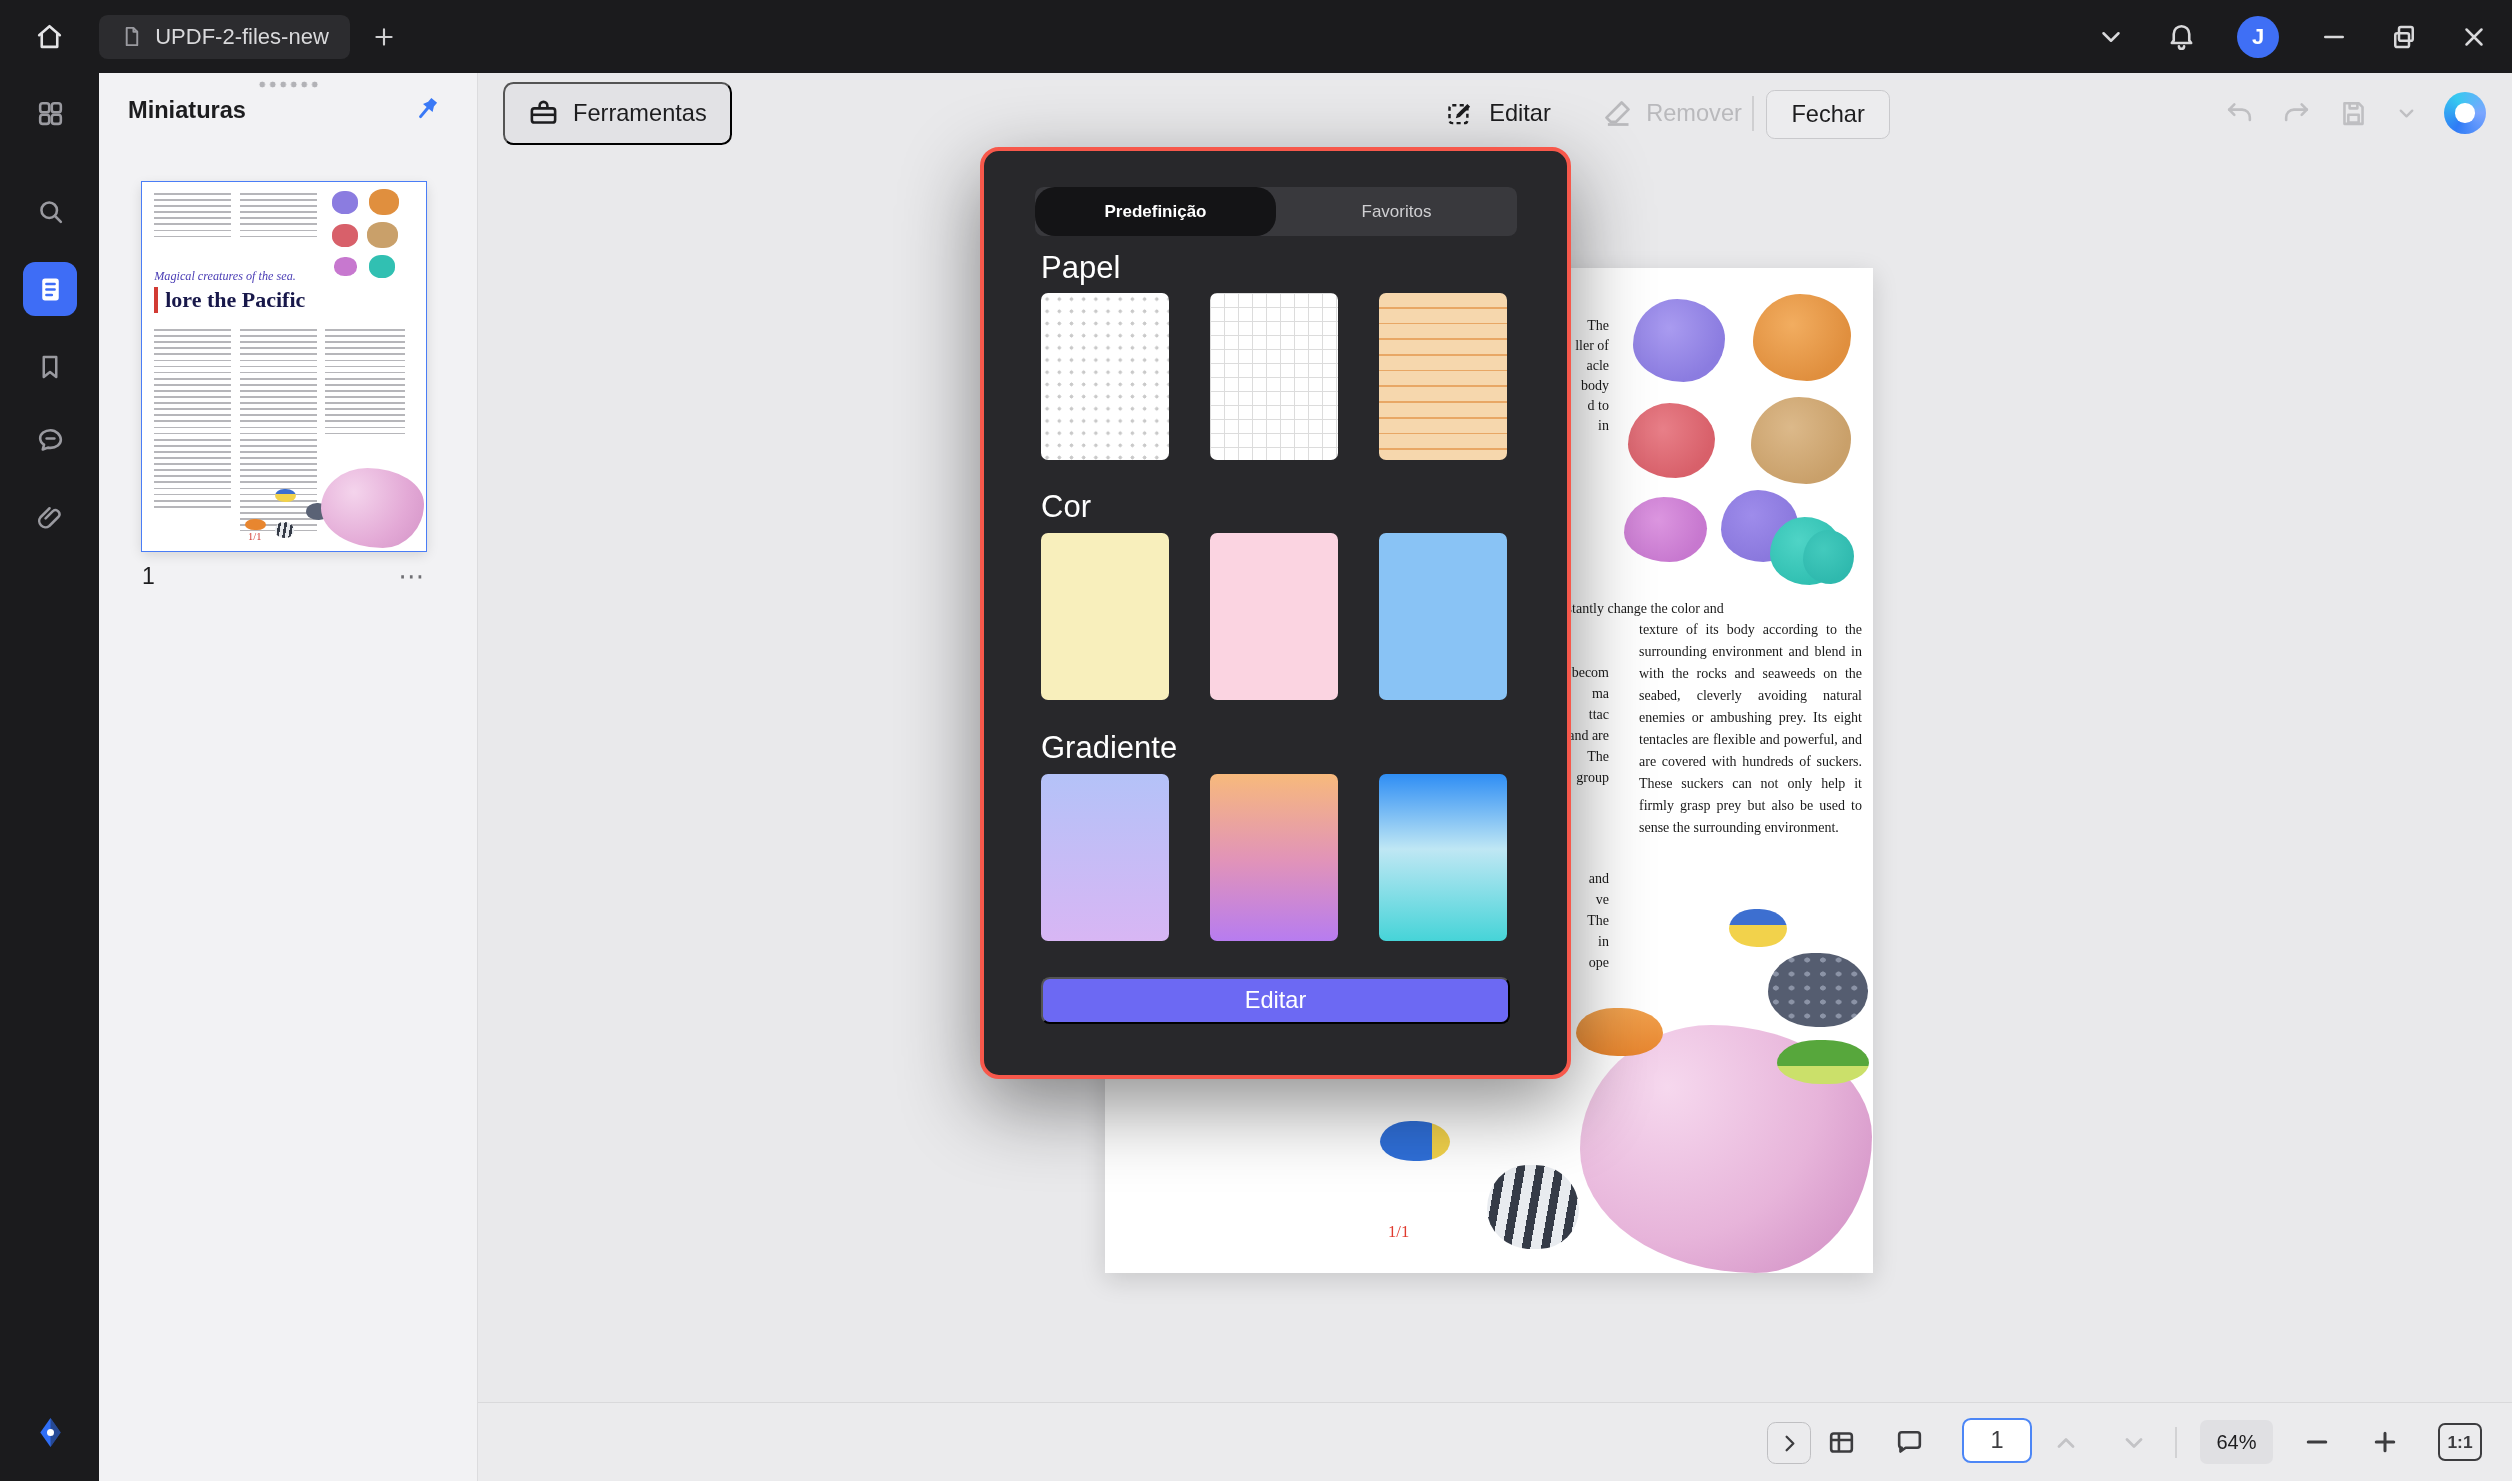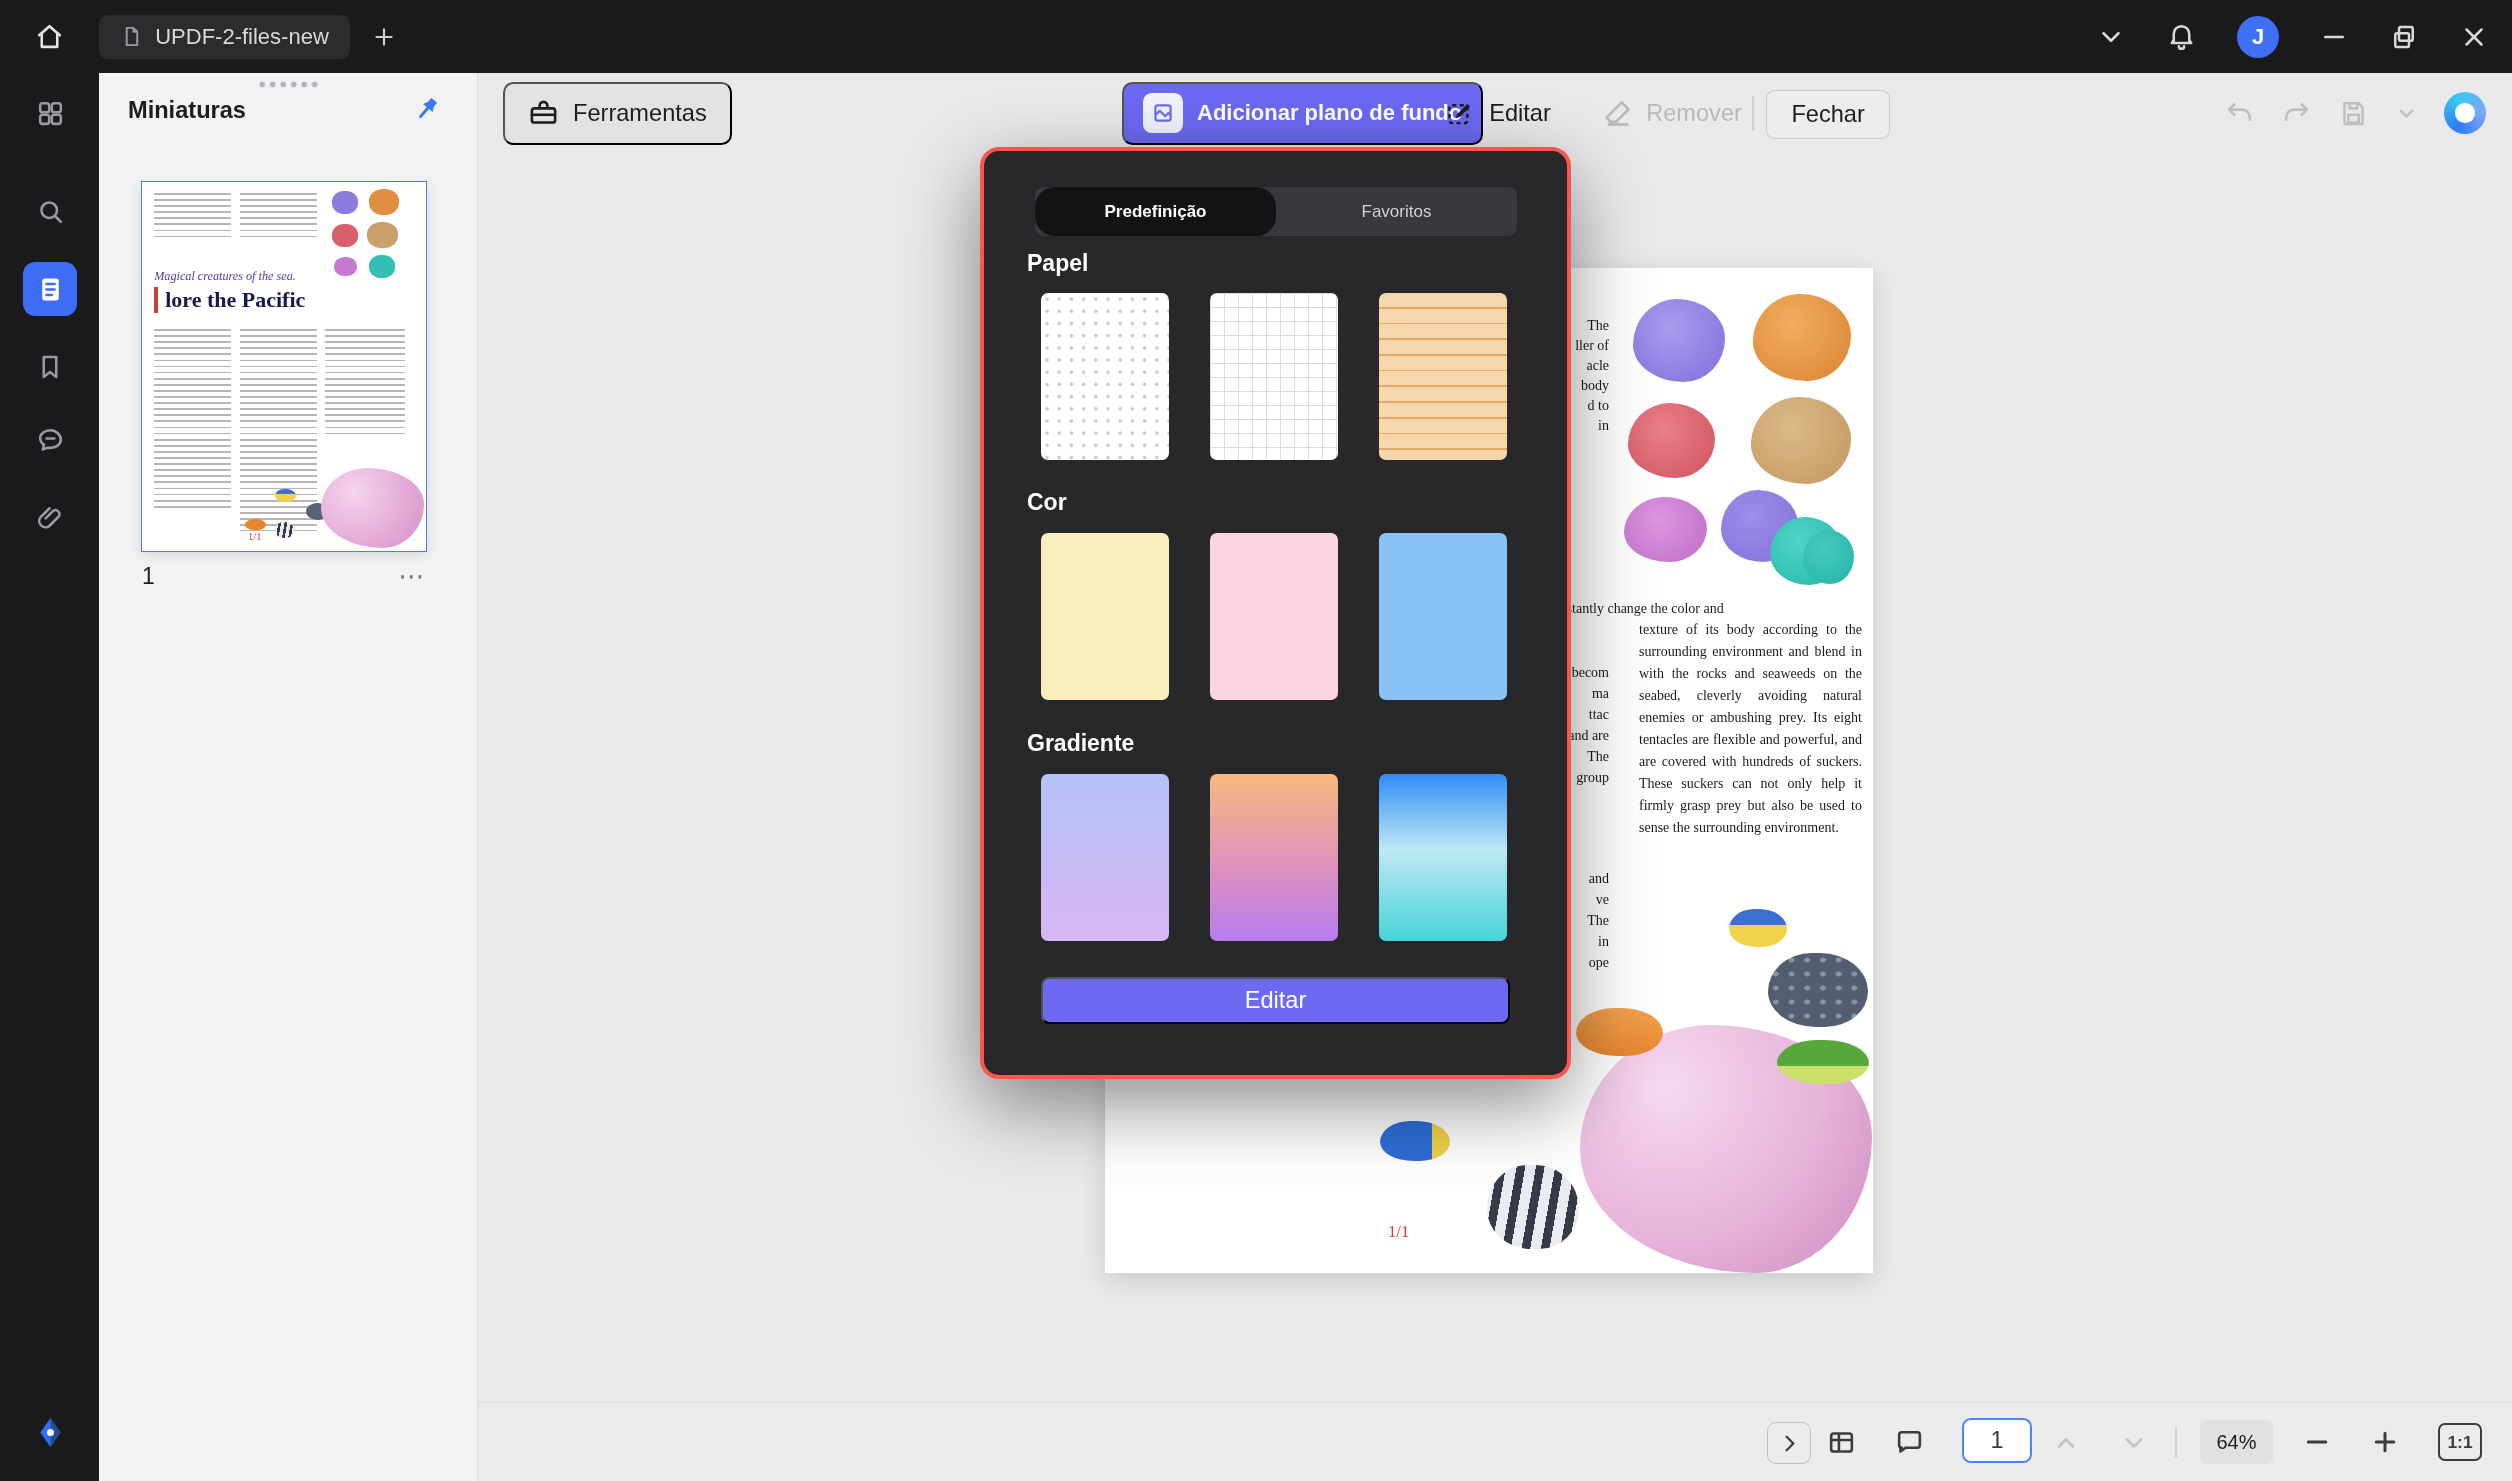--- a/index.html
+++ b/index.html
@@ -91,21 +91,21 @@
   .f6{left:382px;top:897px;width:92px;height:84px;background:repeating-linear-gradient(100deg,#e8ebef 0 10.5px,#353b47 10.5px 19px)}
   .coral-pink{position:absolute;left:475px;top:757px;width:292px;height:248px;border-radius:45% 55% 40% 60%/50% 45% 55% 50%;
               background:radial-gradient(circle at 30% 25%,#f6d8ee,#e7b4da 55%,#d392c6 90%);}
 
   
   .modal{position:absolute;left:503px;top:74px;width:591px;height:932px;box-sizing:border-box;background:#28282b;
          border:4.4px solid #f7584b;border-radius:19px;box-shadow:0 26px 79px rgba(0,0,0,.45);z-index:20;}
   .seg{position:absolute;left:51px;top:36px;width:482px;height:49px;background:#39393d;border-radius:8.7px;display:flex;}
   .seg-item{flex:1;display:flex;align-items:center;justify-content:center;font-size:17px;color:#cfcfd2;border-radius:20px;}
   .seg-item.active{background:#141416;color:#fff;font-weight:bold;}
-  .m-label{position:absolute;left:43px;color:#fff;font-size:23px;font-weight:bold;}
+  .m-label{position:absolute;left:57px;color:#fff;font-size:31px;font-weight:normal;}
   .lb-paper{top:99px}.lb-color{top:338px}.lb-grad{top:579px}
   .sw-row{position:absolute;left:57px;display:flex;gap:41px;}
   .row-paper{top:142px}.row-color{top:382px}.row-grad{top:623px}
   .sw{width:128px;height:167px;border-radius:7px;}
   .sw-dot{background:radial-gradient(#c9c9c9 1.7px,transparent 2.1px) #fff;background-size:12.2px 12.2px;}
   .sw-grid{background:linear-gradient(#dcdcdc 1.3px,transparent 1.3px),linear-gradient(90deg,#dcdcdc 1.3px,transparent 1.3px),#fff;background-size:14px 14px;}
   .sw-line{background:repeating-linear-gradient(180deg,transparent 0 14px,#e8a765 14px 15.7px),#f6d7ad;}
   .btn-criar{position:absolute;left:57px;top:826px;width:469px;height:47px;border-radius:8.7px;background:#6c69f3;color:#fff;font-size:23.6px;display:flex;align-items:center;justify-content:center;}
 
   
@@ -277,29 +277,20 @@
         <span>
           <svg width="31" height="31" viewBox="0 0 24 24" fill="none" stroke="#1d1d1f" stroke-width="2" stroke-linejoin="round">
               <rect x="3" y="8" width="18" height="11" rx="2"></rect>
               <path d="M9 8V6a3 3 0 016 0v2"></path>
               <path d="M3 13h18"></path>
             </svg>
         </span>
         <span>Ferramentas</span>
       </button>
 
-      <button class="btn-addbg" style="background: rgb(108, 105, 243);">
-        <span class="addbg-ic">
-          <svg width="26" height="26" viewBox="0 0 24 24" fill="none" stroke="currentColor" stroke-width="2" stroke-linejoin="round">
-              <rect x="5" y="5" width="14" height="14" rx="2"></rect>
-              <path d="M5 14l4-4 5 5 3-3 2 2"></path>
-            </svg>
-        </span>
-        <span>Adicionar plano de fundo</span>
-      </button>
 
       <div class="tb-item tb-editar">
         <span>
           <svg width="33" height="33" viewBox="0 0 24 24" fill="none" stroke="#1d1d1f" stroke-width="1.8">
               <rect x="4" y="6" width="13" height="13" rx="2" stroke-dasharray="3 2.4"></rect>
               <path d="M11.5 14.5L19 7l-2-2-7.5 7.5-.9 2.9z" fill="#1d1d1f" stroke="none"></path>
             </svg>
         </span>
         <span>Editar</span>
       </div>

